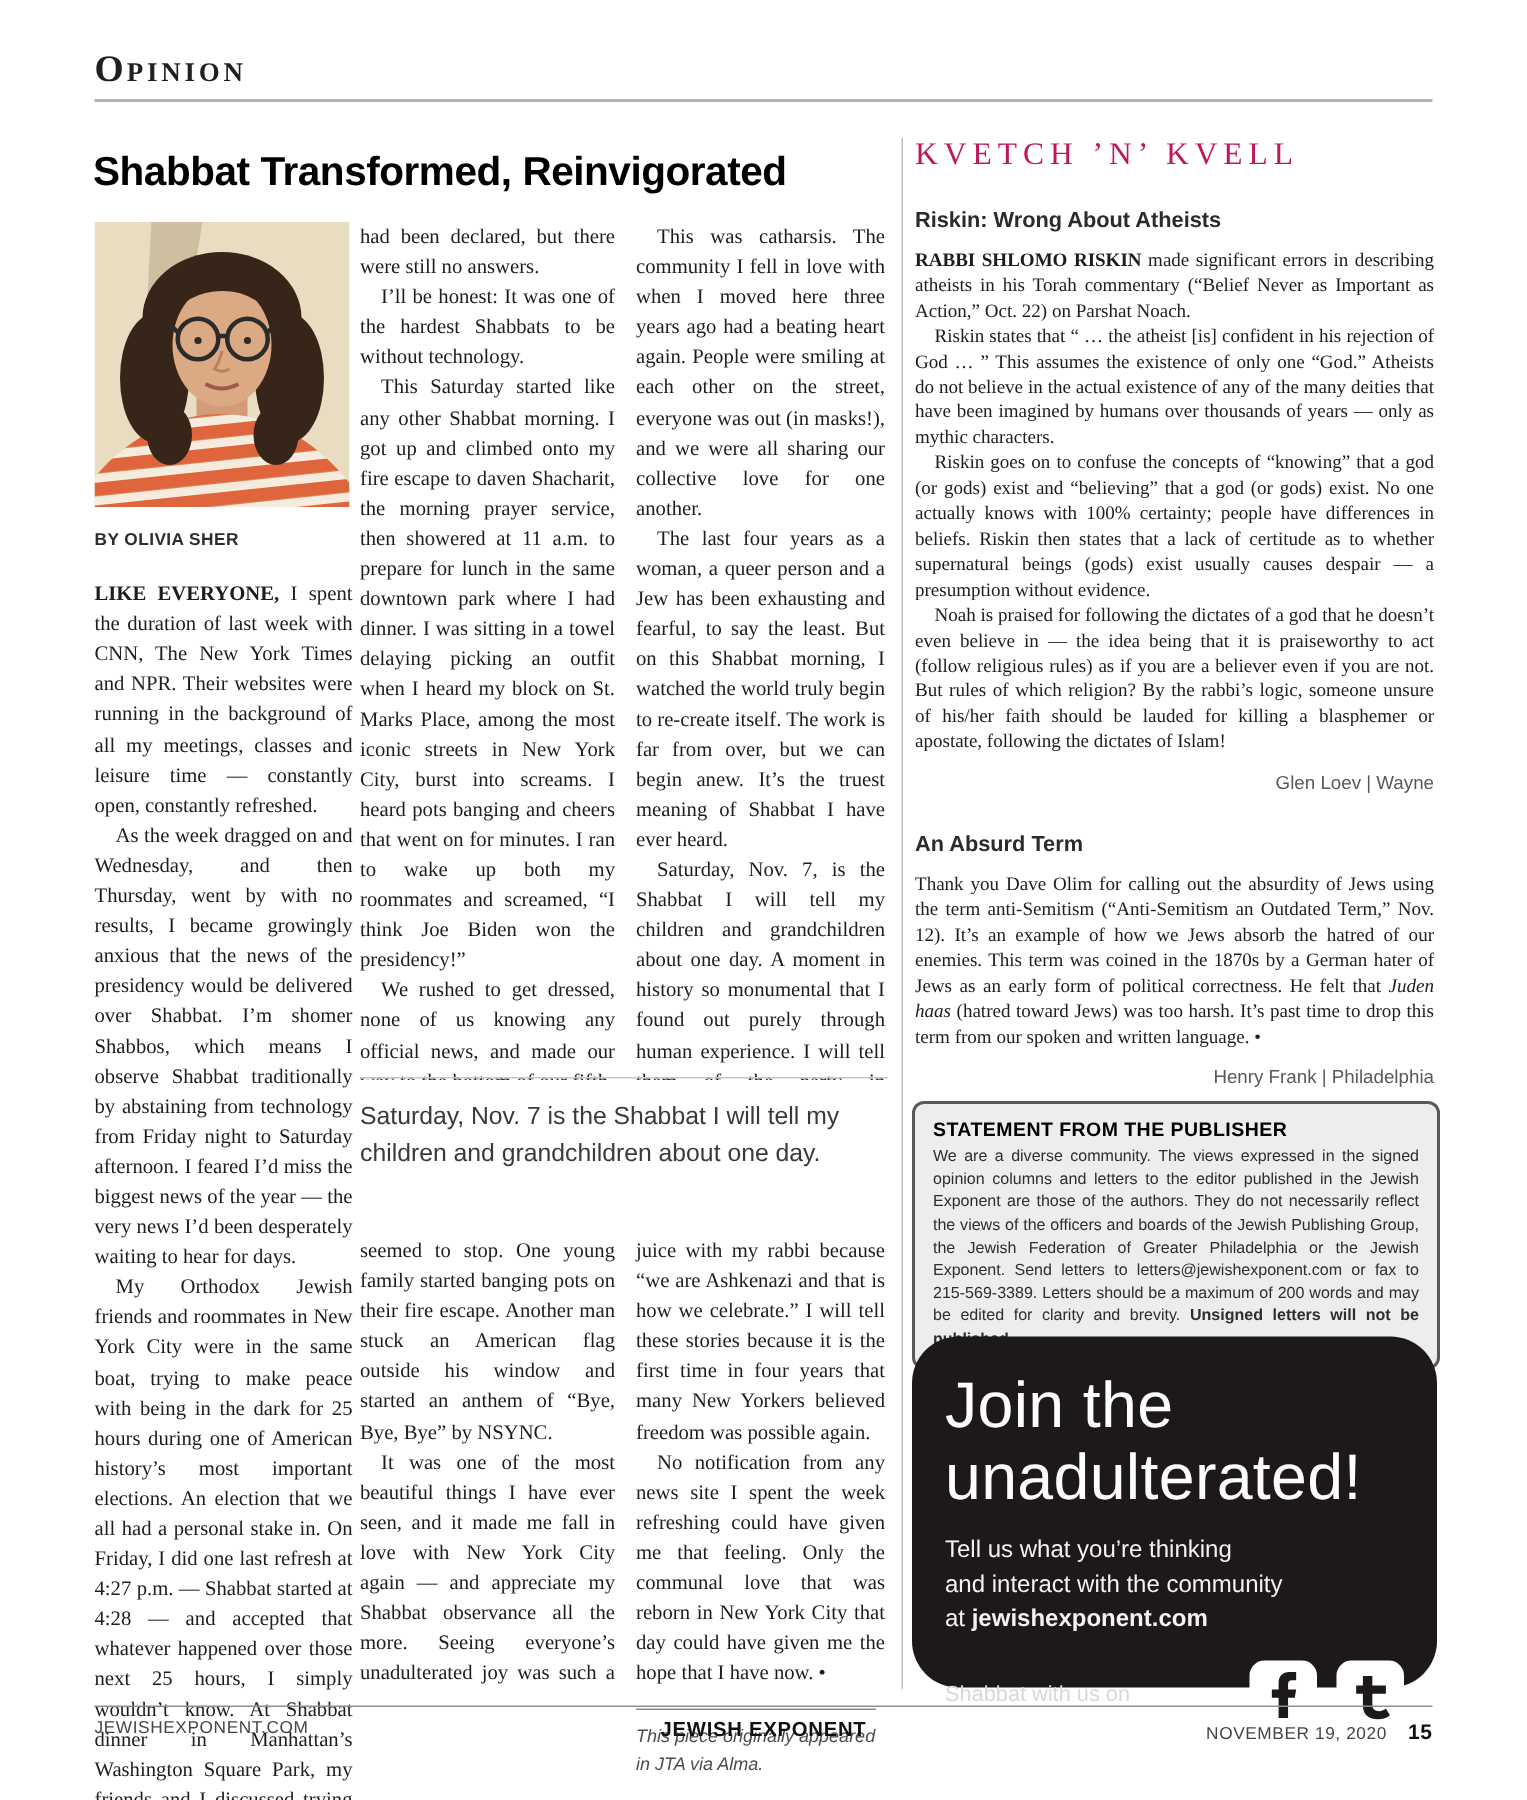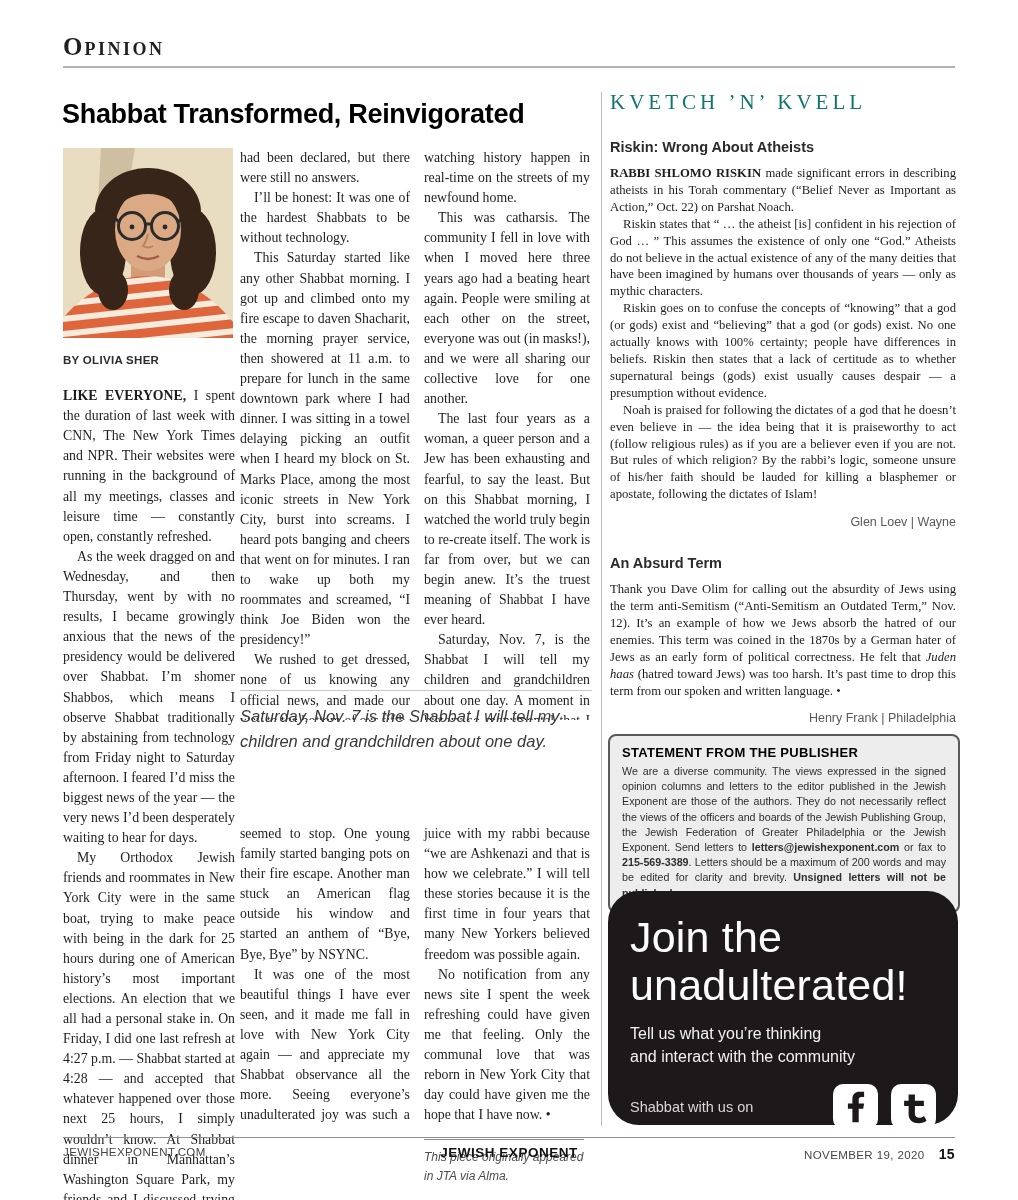--- a/index.html
+++ b/index.html
@@ -31,41 +31,41 @@
   #col3b { left:424px; top:824px; width:166px; }
 
   .photo-box { width:170px; height:190px; margin-bottom:12px; }
   .photo-box svg { display:block; }
   .byline {
     font-family:"Liberation Sans",sans-serif; font-weight:bold; font-size:11.5px;
     color:#2d2d2d; letter-spacing:0.3px; margin:2px 0 16px 0; text-align:left;
   }
   .lead-bold { font-weight:bold; }
 
-  .pull-quote { position:absolute; left:240px; top:690px; width:352px;font-style:italic; }
+  .pull-quote { position:absolute; left:240px; top:718px; width:352px; }
   .pq-rule { height:1px; background:#c7c7c7; margin-bottom:13px; }
   .pq-text {
     font-family:"Liberation Sans",sans-serif; font-size:16.5px; line-height:25px;
     color:#3a3a3a; text-align:left;
   }
 
   .source-note { margin-top:14px; }
   .sn-rule { height:1px; background:#8a8a8a; width:160px; margin-bottom:8px; }
   .sn-text {
     font-family:"Liberation Sans",sans-serif; font-size:12px; line-height:19px;
     color:#4c4c4c; text-align:left;font-style:italic;
   }
 
   .v-divider { position:absolute; left:601px; top:92px; width:1px; height:1034px; background:#bdbdbd; }
 
   
   .right-col { position:absolute; left:610px; top:90px; width:346px; height:642px; overflow:hidden; }
   .kvetch-head {
     font-family:"Liberation Serif",serif; font-size:21px; letter-spacing:4px;
-    color:#0f766e; margin-bottom:24px;
+    color:#be185d; margin-bottom:24px;
   }
   .letter-head {
     font-family:"Liberation Sans",sans-serif; font-weight:bold; font-size:14.5px;
     color:#2b2b2b; margin:0 0 10px 0;
   }
   .letter-body { text-align:justify; font-size:12.7px; line-height:16.9px; color:#1d1d1d; }
   .letter-body p { margin:0; }
   .letter-body p.ind { text-indent:13px; }
   .signature {
     font-family:"Liberation Sans",sans-serif; font-size:12.5px; color:#58595b;
@@ -76,21 +76,21 @@
 
   
   .pub-box {
     position:absolute; left:608px; top:734px; width:324px;
     background:#ededee; border:2px solid #58595b; border-radius:8px;
     padding:9px 12px 10px 12px;
     font-family:"Liberation Sans",sans-serif;
   }
   .pub-title { font-size:13px; font-weight:bold; color:#000000; letter-spacing:0.3px; margin-bottom:4px; }
   .pub-body { font-size:10.7px; line-height:15.2px; color:#2e2e2e; text-align:justify; }
-  .pub-body .semi { font-weight:bold; }
+  .pub-body .semi { font-weight:normal; }
   .pub-body .boldtail { font-weight:bold; }
 
   
   .ad-box {
     position:absolute; left:608px; top:891px; width:306px; height:190px;
     background:#1d191a; color:#ffffff; padding:22px 22px 22px 22px;
     font-family:"Liberation Sans",sans-serif;
     border-radius:31px;
   }
   .ad-headline { font-size:43px; line-height:48px; font-weight:normal; letter-spacing:0.2px; color:#fdfdfd; }
@@ -160,21 +160,20 @@
 </div>
 
 <div class="col" id="col2">
   <p>had been declared, but there were still no answers.</p>
   <p class="ind">I’ll be honest: It was one of the hardest Shabbats to be without technology.</p>
   <p class="ind">This Saturday started like any other Shabbat morning. I got up and climbed onto my fire escape to daven Shacharit, the morning prayer service, then showered at 11 a.m. to prepare for lunch in the same downtown park where I had dinner. I was sitting in a towel delaying picking an outfit when I heard my block on St. Marks Place, among the most iconic streets in New York City, burst into screams. I heard pots banging and cheers that went on for minutes. I ran to wake up both my roommates and screamed, “I think Joe Biden won the presidency!”</p>
   <p class="ind">We rushed to get dressed, none of us knowing any official news, and made our way to the bottom of our fifth-floor walk-up. Congregating at the corner of St. Marks and Second Avenue, people were dancing in the streets, every car was honking and the cheering never</p>
 </div>
 
 <div class="col" id="col3">
-  <p>watching history happen in real-time on the streets of my newfound home.</p>
   <p class="ind">This was catharsis. The community I fell in love with when I moved here three years ago had a beating heart again. People were smiling at each other on the street, everyone was out (in masks!), and we were all sharing our collective love for one another.</p>
   <p class="ind">The last four years as a woman, a queer person and a Jew has been exhausting and fearful, to say the least. But on this Shabbat morning, I watched the world truly begin to re-create itself. The work is far from over, but we can begin anew. It’s the truest meaning of Shabbat I have ever heard.</p>
   <p class="ind">Saturday, Nov. 7, is the Shabbat I will tell my children and grandchildren about one day. A moment in history so monumental that I found out purely through human experience. I will tell them of the party in Washington Square Park, strangers pouring champagne, a dance party in the street, doing shots of pickle</p>
 </div>
 
 <div class="pull-quote">
   <div class="pq-rule"></div>
   <div class="pq-text">Saturday, Nov. 7 is the Shabbat I will tell my children and grandchildren about one day.</div>
 </div>
 
@@ -225,20 +224,21 @@
 </div>
 
 <div class="ad-box">
   <div class="ad-headline">
     <div>Join the</div>
     <div>unadulterated!</div>
   </div>
   <div class="ad-sub">
     <div>Tell us what you’re thinking</div>
     <div>and interact with the community</div>
+    <div><span>at </span><span class="site">jewishexponent.com</span></div>
   </div>
   <div class="ad-connect-row">
     <span class="ad-connect">Shabbat with us on</span>
     <span class="ad-icons">
       <span class="soc">
         <svg width="36" height="36" viewBox="0 0 40 40" xmlns="http://www.w3.org/2000/svg">
           <path d="M23 37 V22 h5 l1-6 h-6 v-4 c0-2 1-3 3-3 h3 V3 h-5 c-5 0-8 3-8 8 v5 h-5 v6 h5 v15 z" fill="#1d191a"></path>
         </svg>
       </span>
       <span class="soc">

